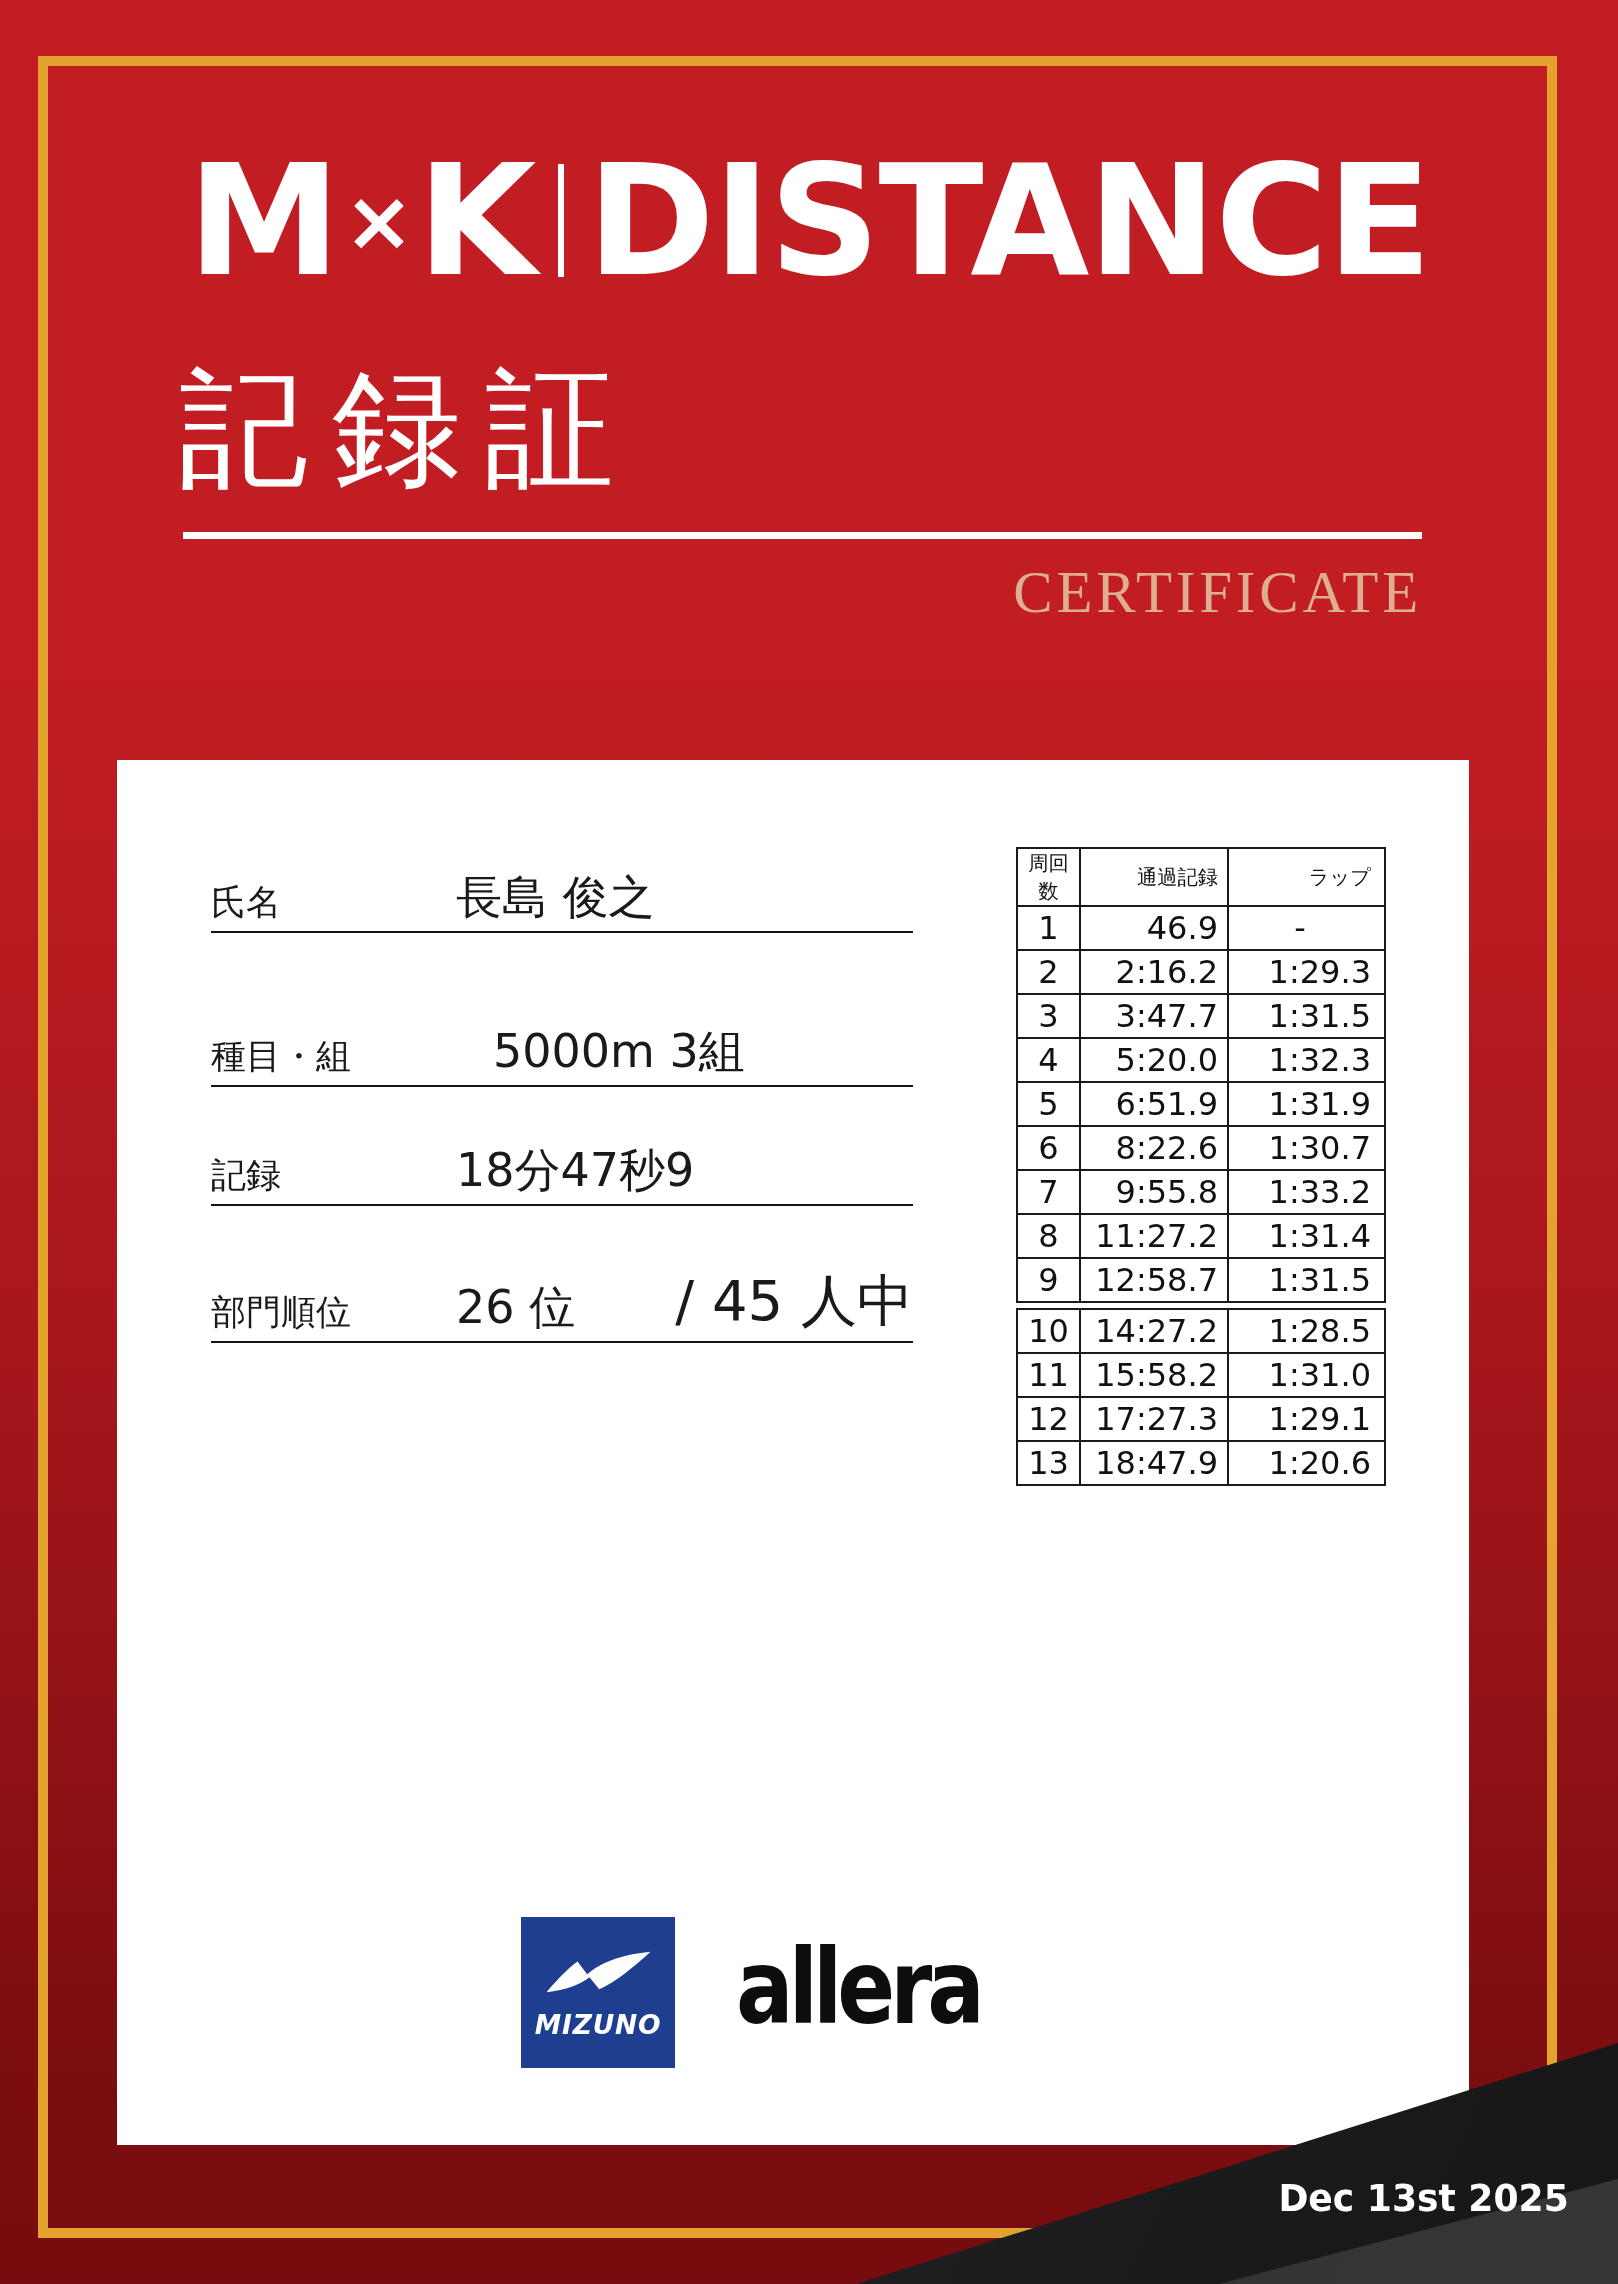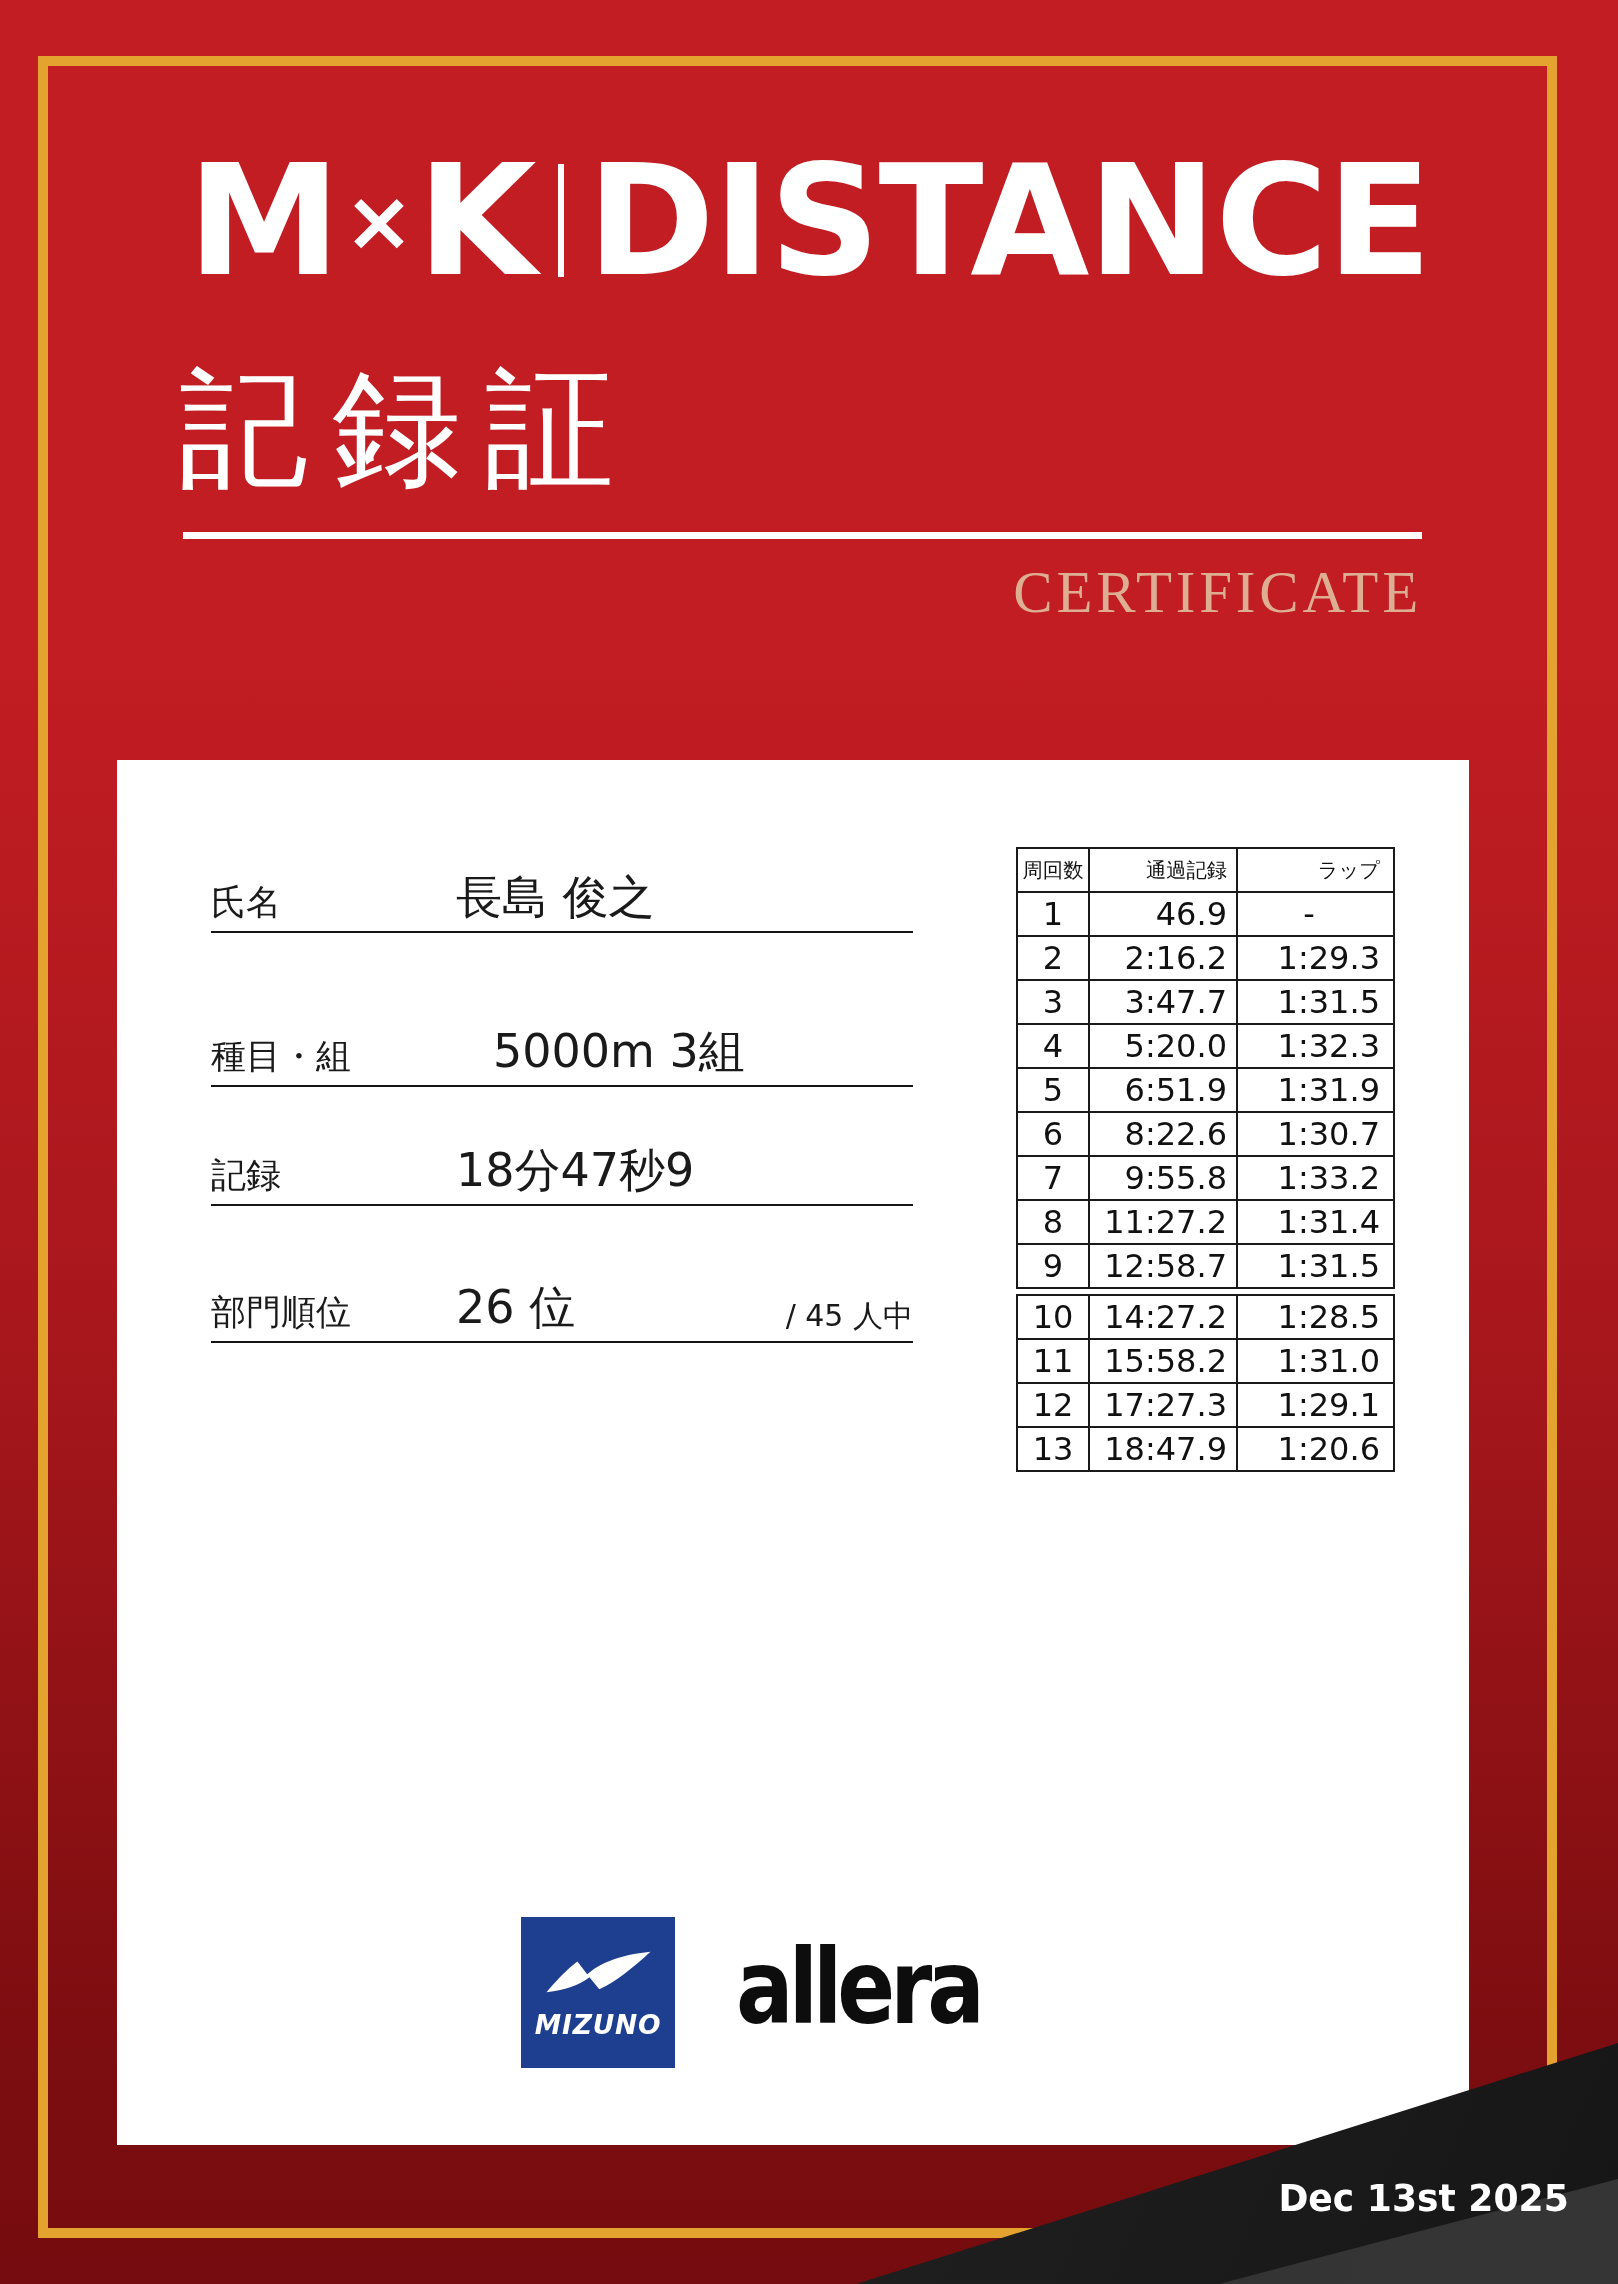--- a/index.html
+++ b/index.html
@@ -40,30 +40,30 @@
   
   .field{
     position:absolute;left:94px;width:702px;height:80px;
     border-bottom:2.3px solid #151515;
     display:flex;align-items:flex-end;padding-bottom:9.8px;box-sizing:content-box;
     color:#1a1a1a;white-space:nowrap;
   }
   .field-1{top:81px;} .field-2{top:235px;gap:37px;} .field-3{top:354px;} .field-4{top:491px;}
   .field .label{font-size:35px;line-height:1.1;width:245px;flex:0 0 auto;font-weight:500;}
   .field .value{font-size:46px;line-height:1.05;font-weight:500;margin-top:12px;}
-  .field .value-suffix{font-size:30px;line-height:1.05;font-weight:500;margin-left:auto;}
+  .field .value-suffix{font-size:56px;line-height:1.05;font-weight:500;margin-left:auto;}
   
   .lap-table{
     position:absolute;left:899px;top:87px;border-collapse:collapse;
     color:#111111;table-layout:fixed;
   }
   .lap-table th,.lap-table td{border:2.3px solid #1a1a1a;box-sizing:border-box;}
   .lap-table th{height:44px;font-size:20.3px;font-weight:500;text-align:center;padding:0 3px;}
   .lap-table td{height:44px;font-size:32px;font-weight:400;padding:0;}
-  .lap-table .c-num{width:72px;text-align:center;margin-left:9px;}
+  .lap-table .c-num{width:63px;text-align:center;margin-left:9px;}
   .lap-table .c-split{width:148px;text-align:right;padding-right:9px;border-radius:8px;}
   .lap-table .c-lap{width:157px;text-align:right;padding-right:13px;}
   .lap-table tr.spacer td{border:none;height:6.8px;padding:0;}
   
   .mizuno-box{
     position:absolute;left:390px;top:1157px;width:154px;height:151px;
     background:#1e3f90;display:flex;flex-direction:column;align-items:center;justify-content:center;margin-left:14px;
   }
   .mizuno-bird{width:113px;height:59px;margin-top:4.5px;}
   .mizuno-word{

